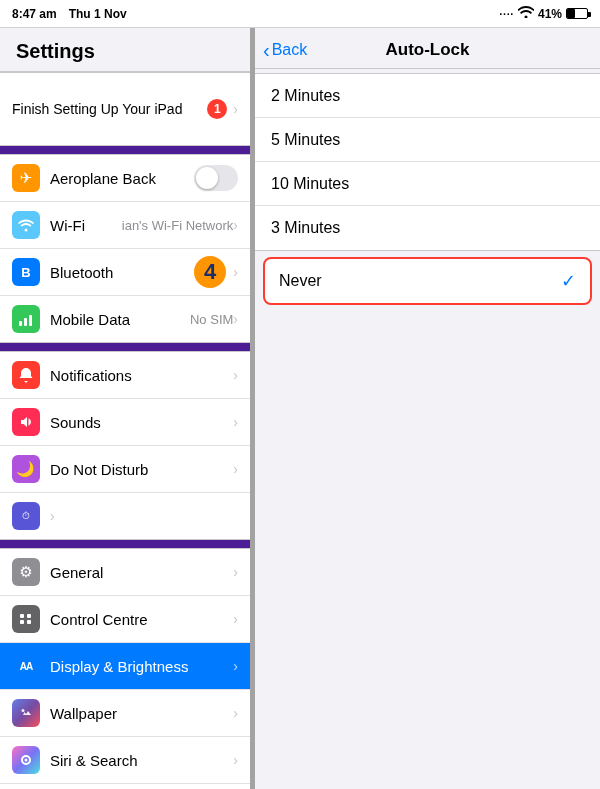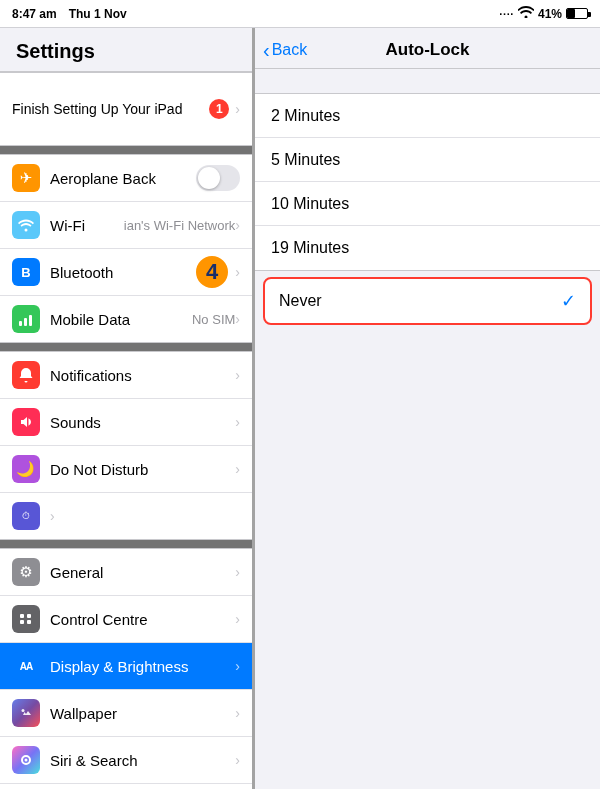--- a/index.html
+++ b/index.html
@@ -30,22 +30,22 @@
 
     
     .main-layout {
       display: flex;
       height: calc(789px - 28px);
     }
 
     
     .settings-panel {
       width: 255px;
-      background: #737373;
-      border-right: 3px solid #a3a3a3;
+      background: #4c1d95;
+      border-right: 5px solid #a3a3a3;
       display: flex;
       flex-direction: column;
       overflow: hidden;
     }
 
     .settings-header {
       background: #f2f2f7;
       padding: 12px 16px 8px;
       font-size: 20px;
       font-weight: 700;
@@ -212,21 +212,21 @@
       margin-right: 2px;
     }
 
     .right-title {
       font-size: 17px;
       font-weight: 700;
       color: #000;
     }
 
     .autolock-list {
-      margin-top: 24px;
+      margin-top: 4px;
       background: #fff;
       border-top: 1px solid #c8c8cc;
       border-bottom: 1px solid #c8c8cc;
     }
 
     .autolock-item {
       display: flex;
       align-items: center;
       justify-content: space-between;
       padding: 12px 16px;
@@ -448,21 +448,21 @@
       <div class="autolock-item">
         <span class="autolock-label">2 Minutes</span>
       </div>
       <div class="autolock-item">
         <span class="autolock-label">5 Minutes</span>
       </div>
       <div class="autolock-item">
         <span class="autolock-label">10 Minutes</span>
       </div>
       <div class="autolock-item">
-        <span class="autolock-label">19 Minutes</span>
+        <span class="autolock-label">3 Minutes</span>
       </div>
     </div>
 
     <div style="margin: 6px 8px; border: 2px solid #ff3b30; border-radius: 8px; background:#fff; display:flex; align-items:center; justify-content:space-between; padding:11px 14px; cursor:pointer;">
       <span class="autolock-label">Never</span>
       <span class="autolock-check" style="color:#007aff;font-size:18px;">✓</span>
     </div>
 
   </div>
 </div>

